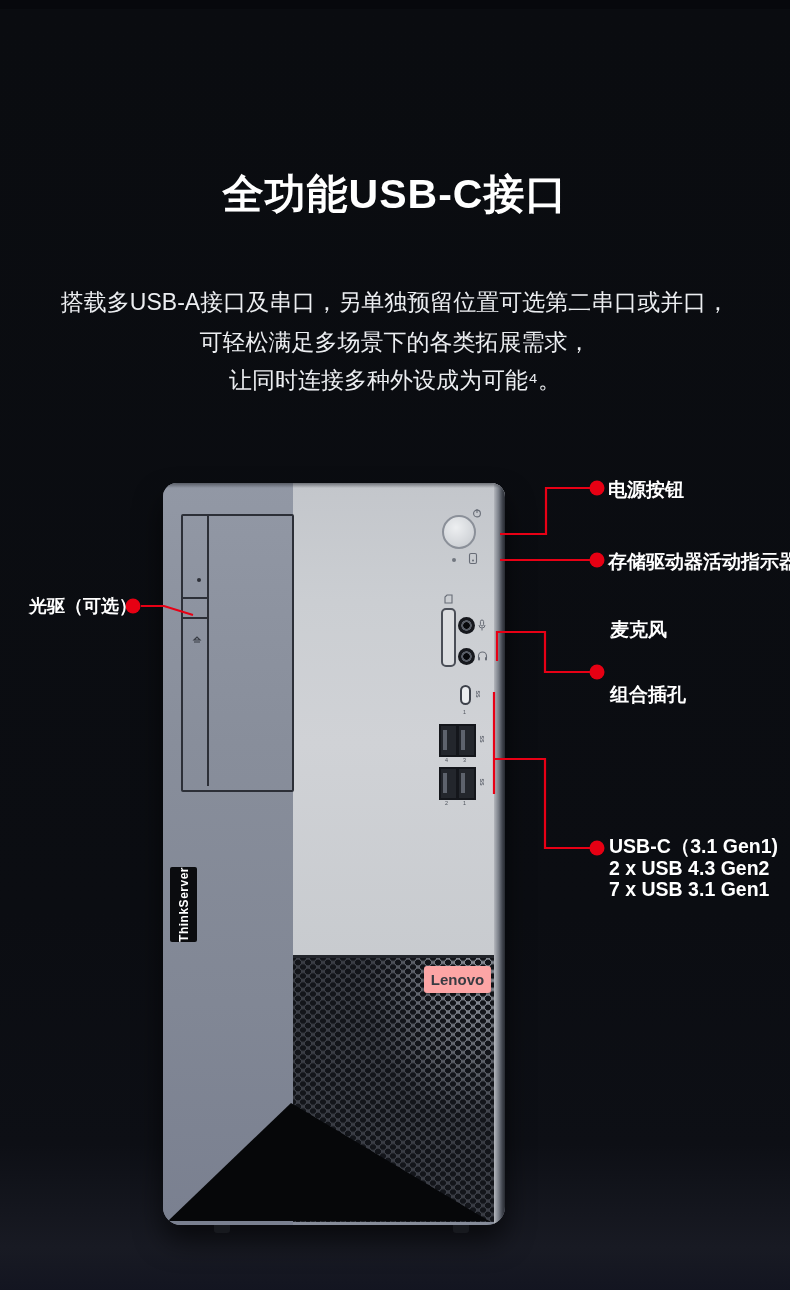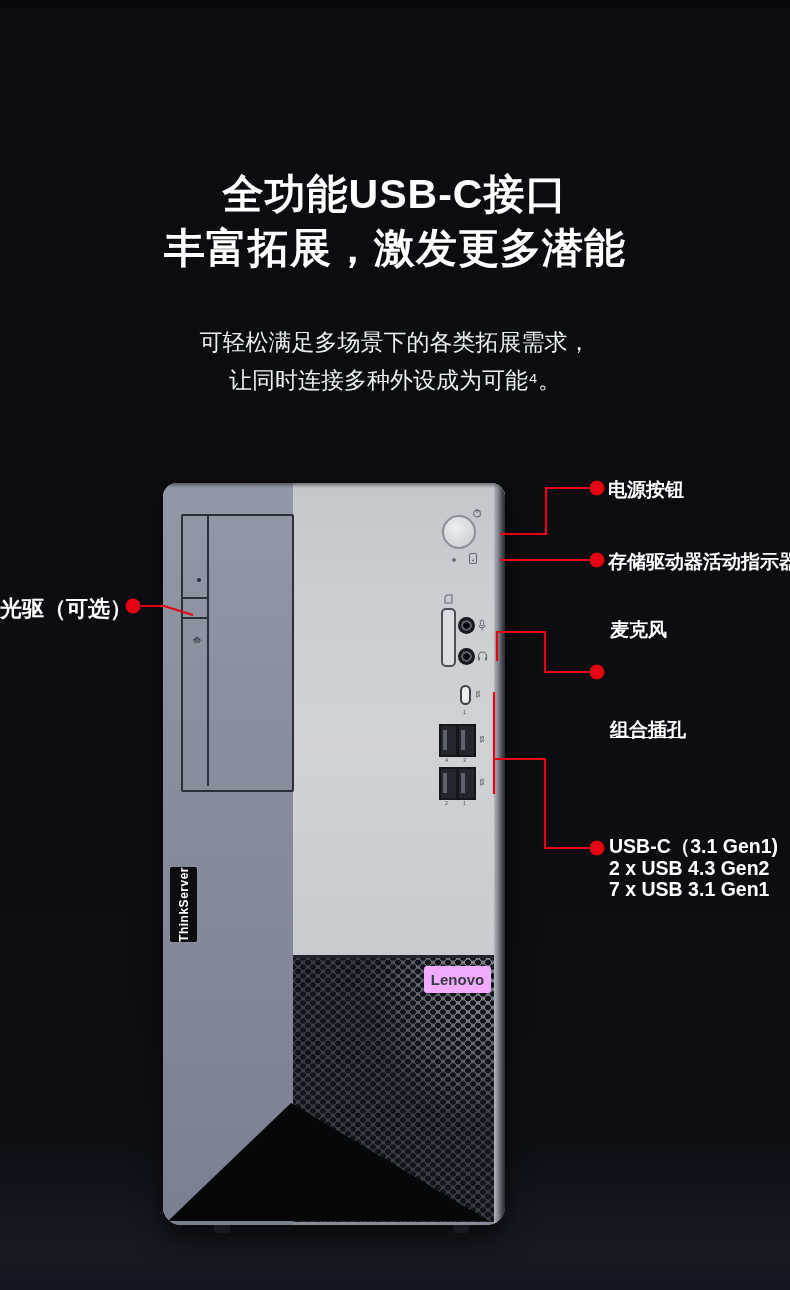--- a/index.html
+++ b/index.html
@@ -56,43 +56,43 @@
   .ua3{left:276px;top:284px;} .ua4{left:294px;top:284px;}
   .portnum{position:absolute;color:#4e535c;font-size:9px;transform:scale(.6);transform-origin:center;}
   .ssmark{position:absolute;color:#5c616b;font-size:9px;font-weight:700;
           transform:rotate(90deg) scale(.6);transform-origin:center;}
   .micro-icon{position:absolute;}
   
   .ts-badge{position:absolute;left:7px;top:384px;width:27px;height:75px;background:#0b0c0f;border-radius:2px;
             display:flex;align-items:center;justify-content:center;}
   .ts-badge span{writing-mode:vertical-rl;transform:rotate(180deg);color:#ffffff;
             font-size:12px;font-weight:700;letter-spacing:.5px;}
-  .ln-badge{position:absolute;left:261px;top:483px;width:67px;height:27px;background:#f0abfc;border-radius:3px;
+  .ln-badge{position:absolute;left:261px;top:483px;width:67px;height:27px;background:#fca5a5;border-radius:3px;
             display:flex;align-items:center;justify-content:center;color:#383b42;
             font-size:15px;font-weight:700;box-shadow:0 1px 2px rgba(0,0,0,.5);}
   .foot{position:absolute;width:16px;height:8px;background:#17191e;border-radius:0 0 3px 3px;}
   
   .overlay{position:absolute;left:0;top:0;pointer-events:none;}
   .overlay path{fill:none;stroke:#e80015;stroke-width:2.2px;}
   .overlay circle{fill:#e60013;stroke:none;}
   .co{position:absolute;color:#ffffff;font-weight:700;font-size:19px;white-space:nowrap;}
   .co-power{left:608px;top:468px;}
   .co-storage{left:608px;top:540px;}
-  .co-optical{left:0;top:585px;font-size:22px;}
+  .co-optical{left:29px;top:585px;font-size:18px;}
   .co-mic1{left:610px;top:608px;}
-  .co-mic2{left:610px;top:708px;text-decoration:underline;}
+  .co-mic2{left:610px;top:673px;}
   .co-usb{left:609px;top:827px;font-size:19.5px;line-height:21.5px;}
 </style>
 </head>
 <body>
 
 <div class="page">
 
   <div class="title t1">全功能USB-C接口</div>
-  <div class="title t2">丰富拓展，激发更多潜能</div>
+  <div class="desc d1">搭载多USB-A接口及串口，另单独预留位置可选第二串口或并口，</div>
   <div class="desc d2">可轻松满足多场景下的各类拓展需求，</div>
   <div class="desc d3">让同时连接多种外设成为可能⁴。</div>
 
   <div class="tower">
     <div class="panel-left"></div>
     <div class="panel-right"></div>
     <div class="mesh"></div>
     <div class="edge-strip"></div>
     <div class="v-shape"></div>
     <div class="top-bevel"></div>

